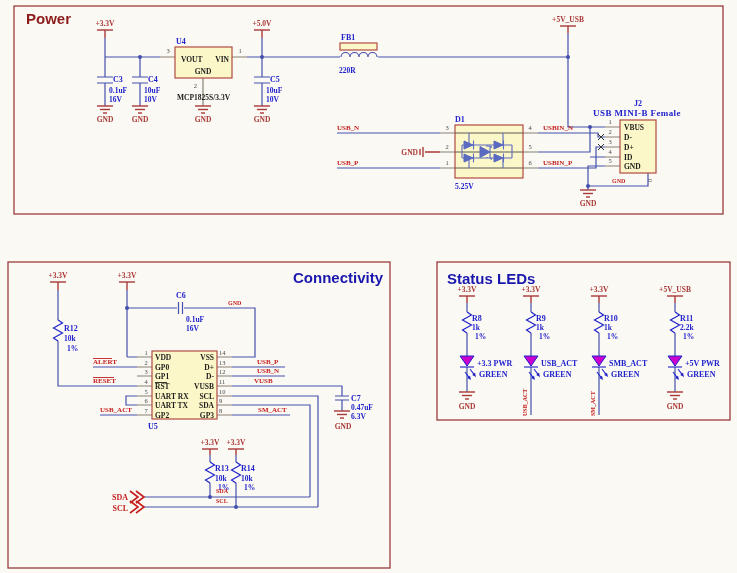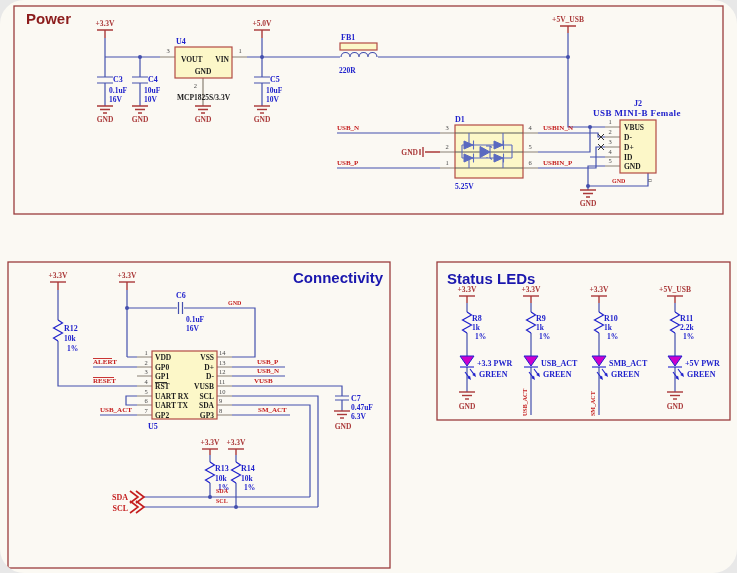--- a/index.html
+++ b/index.html
@@ -1,16 +1,16 @@
 <!DOCTYPE html>
 <html style="--background: #fbf9f3; --section-border: #9a3c3c; --power-title: #8c1c1c; --section-title-blue: #1a17ae; --wire-blue: #4450ae; --pin-gray: #8a8074; --power-red: #aa3939; --net-red: #c41e1e; --designator-blue: #2022cc; --component-fill: #fcf7c8; --component-border: #b24a44; --diode-blue: #5a6ac0; --led-magenta: #cc00cc; --text-black: #1c1c1c;"><head>
 <meta charset="utf-8">
 <style>
   html,body{margin:0;padding:0;background:#e8e8e8;}
-  #sheet{position:relative;width:737px;height:573px;background:var(--background,#fbf9f3);overflow:hidden;border-radius:24px;}
+  #sheet{position:relative;width:737px;height:573px;background:var(--background,#fbf9f3);overflow:hidden;}
   svg text{font-family:"Liberation Serif","DejaVu Serif",serif;}
   .tt{font-family:"Liberation Sans","DejaVu Sans",sans-serif;font-weight:bold;font-size:15px;}
   .tt-red{fill:var(--power-title,#8c1c1c);}
   .tt-blue{fill:var(--section-title-blue,#1a17ae);}
   .pw{fill:var(--power-red,#aa3939);font-weight:bold;font-size:7.5px;}
   .net{fill:var(--net-red,#c41e1e);font-weight:bold;font-size:7px;}
   .net6{font-size:6px;}
   .des{fill:var(--designator-blue,#2022cc);font-weight:bold;font-size:8px;}
   .val{fill:var(--designator-blue,#2022cc);font-weight:bold;font-size:7.5px;}
   .big{font-size:9px;letter-spacing:.4px;}

